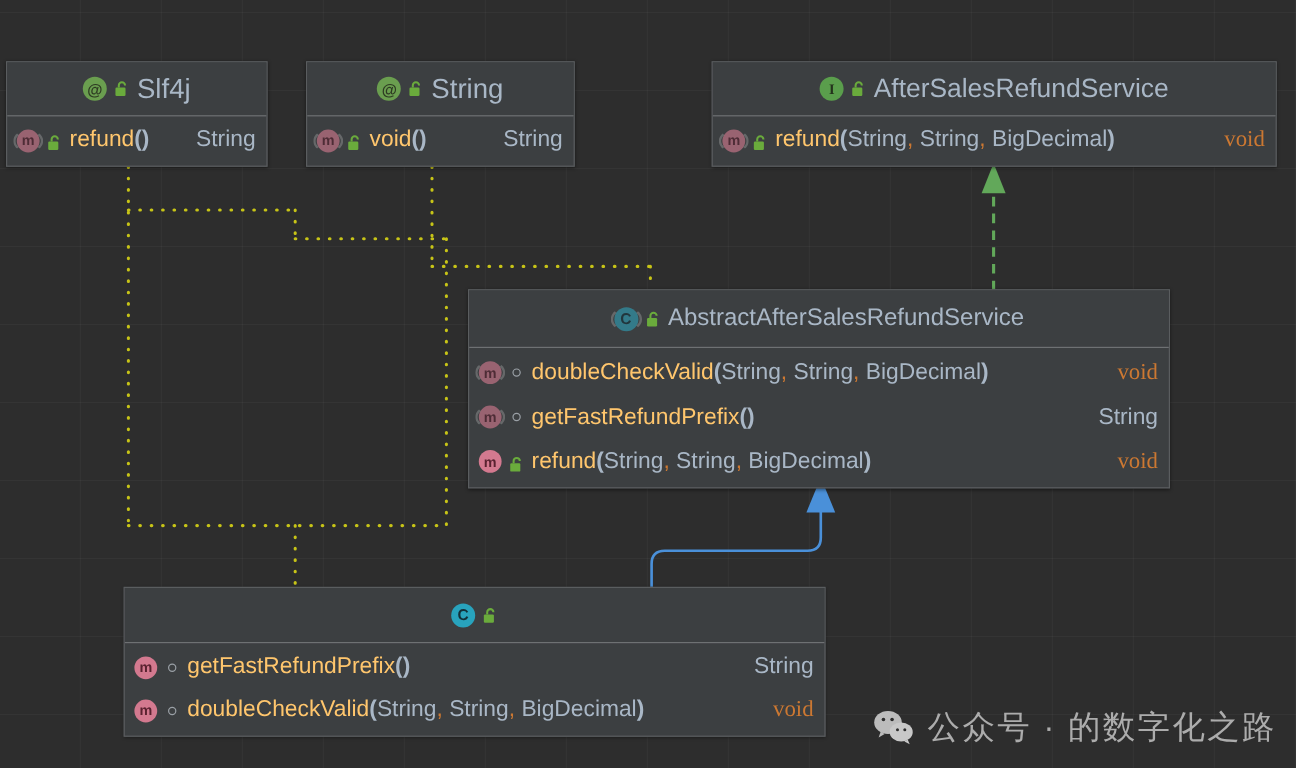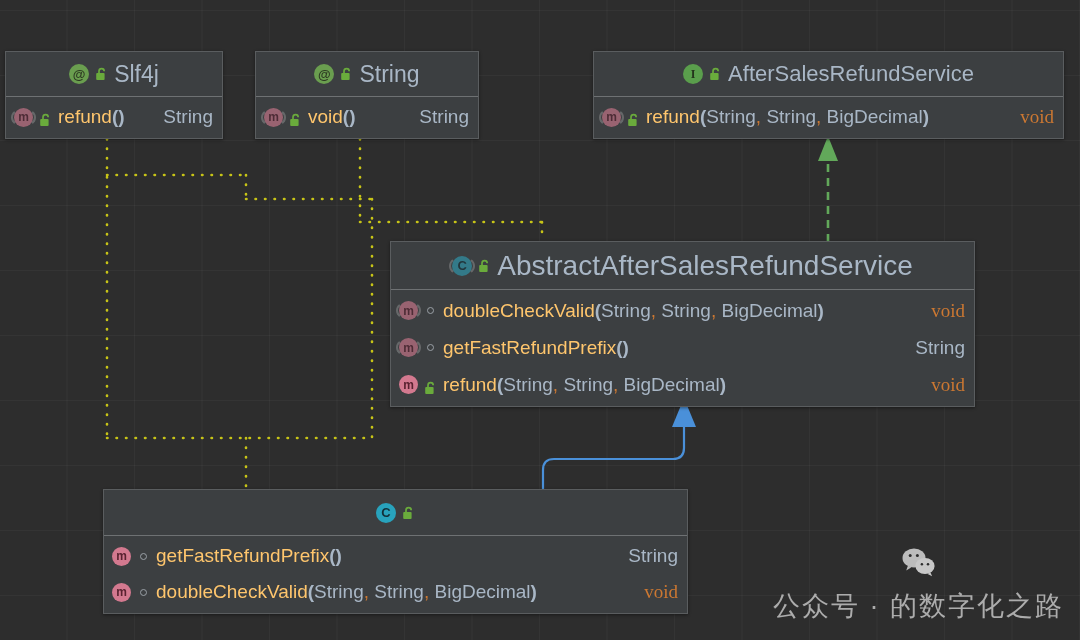--- a/index.html
+++ b/index.html
@@ -103,21 +103,20 @@
 
   
   #watermark{
     position:absolute;right:16px;bottom:16px;
     display:flex;align-items:center;gap:11px;
     color:#b7b7b7;
     font-size:27px;
     letter-spacing:2px;
     opacity:.92;
     user-select:none;
-    flex-direction:column;
   }
   #watermark .wx{width:34px;height:30px;flex:none;}
 </style>
 </head>
 <body>
 
 <div id="canvas">
 
   <svg id="links" viewBox="0 0 1080 640" xmlns="http://www.w3.org/2000/svg">
 
@@ -255,21 +254,21 @@
 
   <div class="node" style="left:390px;top:241px;width:585px;">
     <div class="hdr" style="height:48px;">
       <span class="ico ico-circle ico-class abstract ico-faded">C</span>
       <span class="ico ico-lock">
         <svg viewBox="0 0 13 14" xmlns="http://www.w3.org/2000/svg">
           <path d="M4 6 V4.2 A2.6 2.6 0 0 1 9.2 4.2" fill="none" stroke="#6aab3c" stroke-width="1.7"></path>
           <rect x="1.2" y="6" width="8.4" height="7" rx="1" fill="#6aab3c"></rect>
         </svg>
       </span>
-      <span class="title" style="font-size:28px;">AbstractAfterSalesRefundService</span>
+      <span class="title" style="font-size:20px;">AbstractAfterSalesRefundService</span>
     </div>
     <div class="members">
 
       <div class="row" style="height:37px;font-size:19px;">
         <span class="ico ico-circle ico-method ico-faded">m</span>
         <span class="gap6"></span>
         <span class="ico-prot"></span>
         <span class="gap6"></span>
         <span class="body">
           <span class="mname">doubleCheckValid</span>

